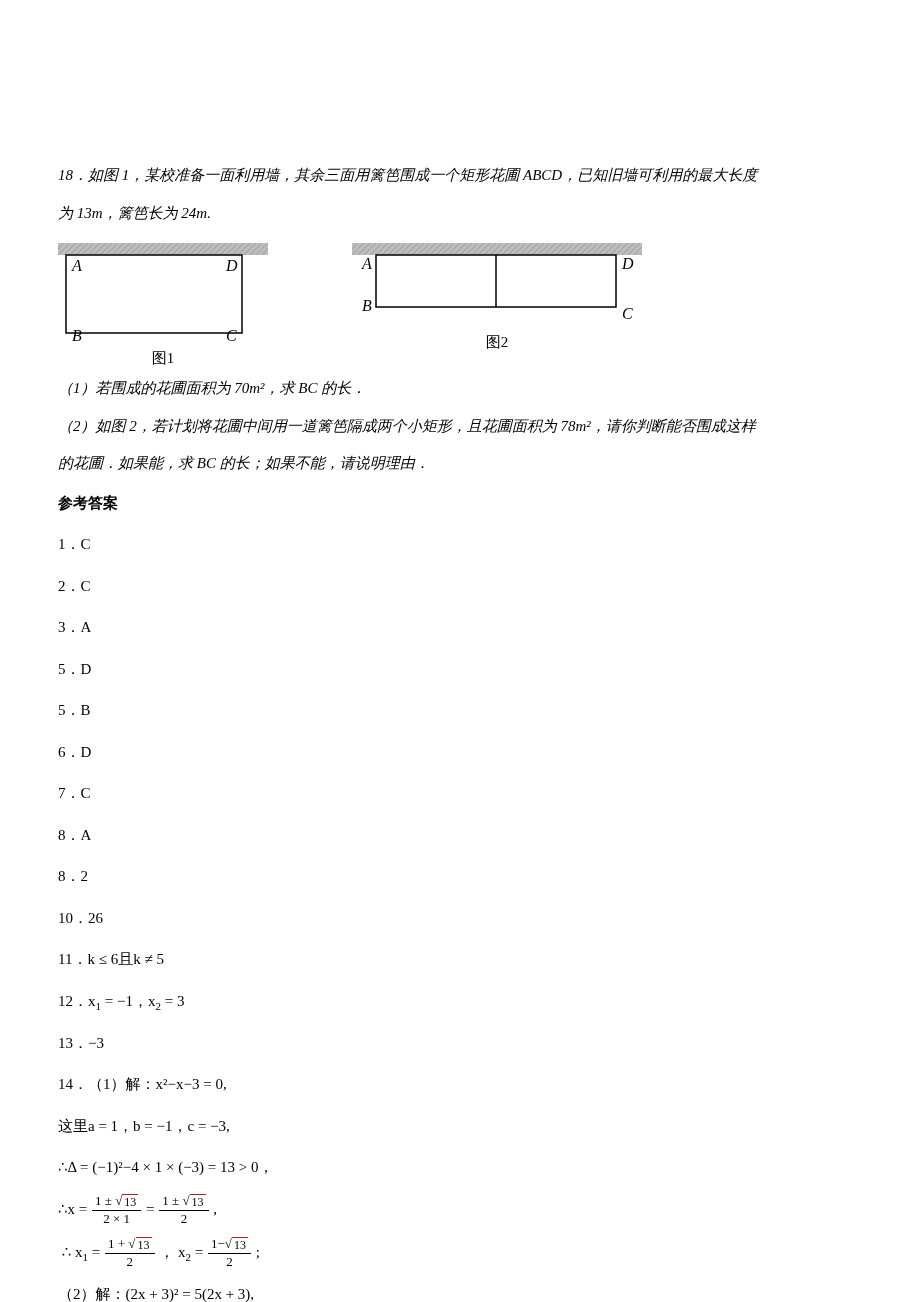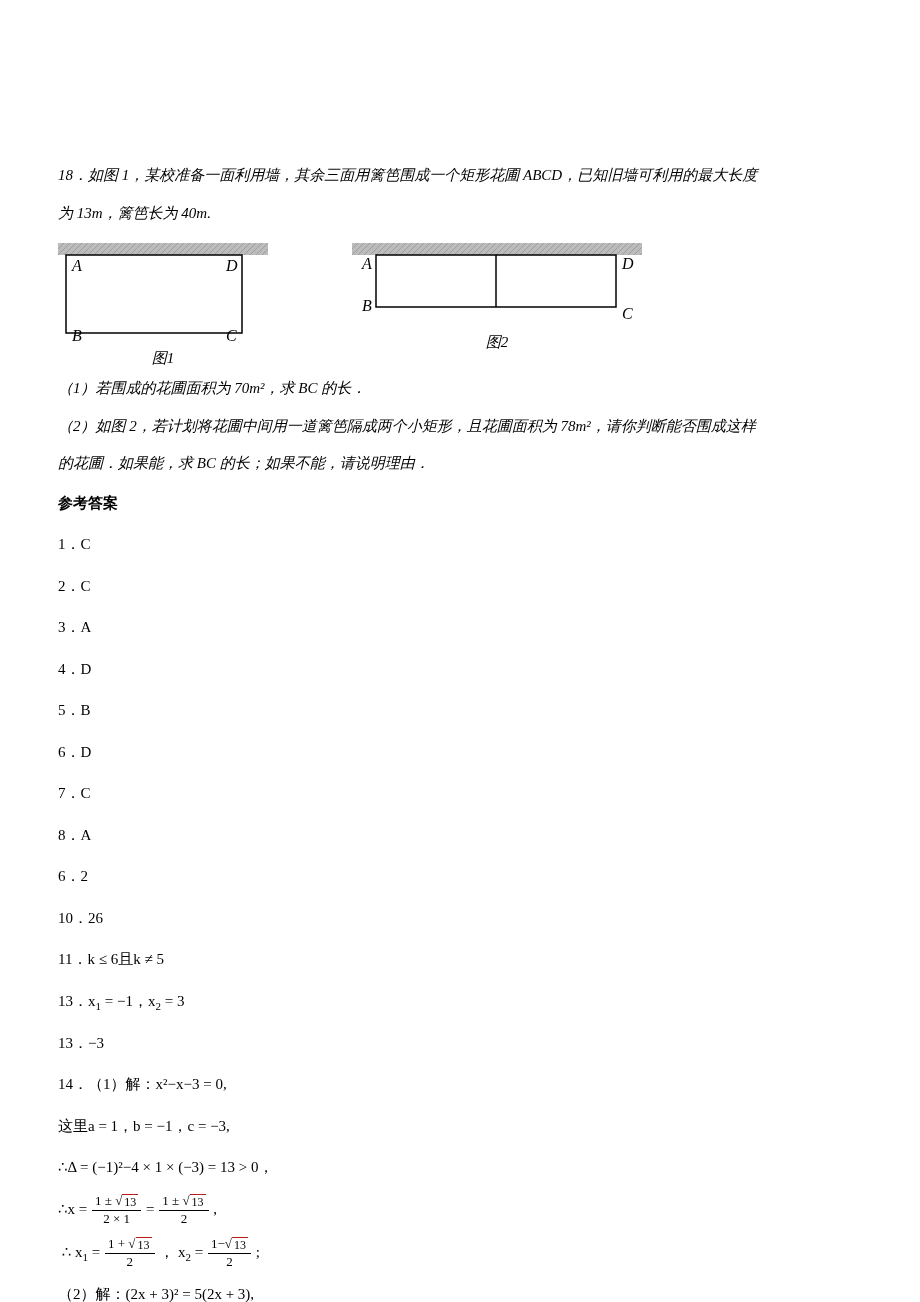--- a/index.html
+++ b/index.html
@@ -10,39 +10,39 @@
       font-family: "SimSun", "宋体", serif;
       font-size: 15px;
       color: #000000;
       padding: 160px 58px 40px 58px;
       position: relative;
       line-height: 2.1;
     }
     .line { margin-bottom: 6px; font-style: italic; }
     .figures-row { display: flex; gap: 84px; margin: 14px 0 6px 0; }
     .fig-block { display: flex; flex-direction: column; align-items: center; }
-    .fig-label { margin-top: 6px; font-size: 15px; line-height: 1.2; font-style: italic; }
+    .fig-label { margin-top: 6px; font-size: 15px; line-height: 1.2; }
     svg { display: block; }
     .answers-title { font-weight: bold; margin: 8px 0 10px 0; }
     .ans-line { margin-bottom: 10px; font-family: "SimSun", "宋体", serif; }
     .frac { display: inline-flex; flex-direction: column; align-items: center; vertical-align: middle; font-size: 13px; line-height: 1.1; margin: 0 1px; }
     .frac .num { border-bottom: 1px solid #000; padding: 0 3px 1px 3px; white-space: nowrap; }
     .frac .den { padding: 1px 3px 0 3px; white-space: nowrap; }
     .sqrt-wrap { display: inline-flex; align-items: flex-start; }
     .sqrt-sym { font-size: 13px; }
     .sqrt-arg { border-top: 1px solid #b91c1c; padding: 0 2px; font-size: 12px; line-height: 1.2; }
     sub { font-size: 11px; vertical-align: sub; }
     .wall-top { fill: #bcbcbc; }
     .wall-top2 { fill: #bcbcbc; }
   </style>
 </head>
 <body>
 
 <div class="line">18．如图 1，某校准备一面利用墙，其余三面用篱笆围成一个矩形花圃 ABCD，已知旧墙可利用的最大长度</div>
-<div class="line">为 13m，篱笆长为 40m.</div>
+<div class="line">为 13m，篱笆长为 24m.</div>
 
 <div class="figures-row">
   <div class="fig-block">
     <svg width="210" height="100">
       <pattern id="diag1" patternUnits="userSpaceOnUse" width="6" height="6">
         <path d="M-1,1 l2,-2 M0,6 l6,-6 M5,7 l2,-2" stroke="#888" stroke-width="1"></path>
       </pattern>
       <rect x="0" y="0" width="210" height="12" class="wall-top"></rect>
       <rect x="0" y="0" width="210" height="12" fill="url(#diag1)" fill-opacity="0.6"></rect>
       <rect x="8" y="12" width="176" height="78" fill="none" stroke="#000" stroke-width="1.5"></rect>
@@ -74,31 +74,31 @@
 
 <div class="line">（1）若围成的花圃面积为 70m²，求 BC 的长．</div>
 <div class="line">（2）如图 2，若计划将花圃中间用一道篱笆隔成两个小矩形，且花圃面积为 78m²，请你判断能否围成这样</div>
 <div class="line">的花圃．如果能，求 BC 的长；如果不能，请说明理由．</div>
 
 <div class="answers-title">参考答案</div>
 
 <div class="ans-line">1．C</div>
 <div class="ans-line">2．C</div>
 <div class="ans-line">3．A</div>
-<div class="ans-line">4．D</div>
+<div class="ans-line">5．D</div>
 <div class="ans-line">5．B</div>
 <div class="ans-line">6．D</div>
 <div class="ans-line">7．C</div>
 <div class="ans-line">8．A</div>
-<div class="ans-line">6．2</div>
+<div class="ans-line">8．2</div>
 <div class="ans-line">10．26</div>
 <div class="ans-line">11．k ≤ 6且k ≠ 5</div>
 
 <div class="ans-line">
-  <span>13．x</span><sub>1</sub><span> = −1，x</span><sub>2</sub><span> = 3</span>
+  <span>12．x</span><sub>1</sub><span> = −1，x</span><sub>2</sub><span> = 3</span>
 </div>
 
 <div class="ans-line">13．−3</div>
 
 <div class="ans-line">14．（1）解：x²−x−3 = 0,</div>
 <div class="ans-line">这里a = 1，b = −1，c = −3,</div>
 <div class="ans-line">∴Δ = (−1)²−4 × 1 × (−3) = 13 &gt; 0，</div>
 
 <div class="ans-line">
   <span>∴x =</span>

